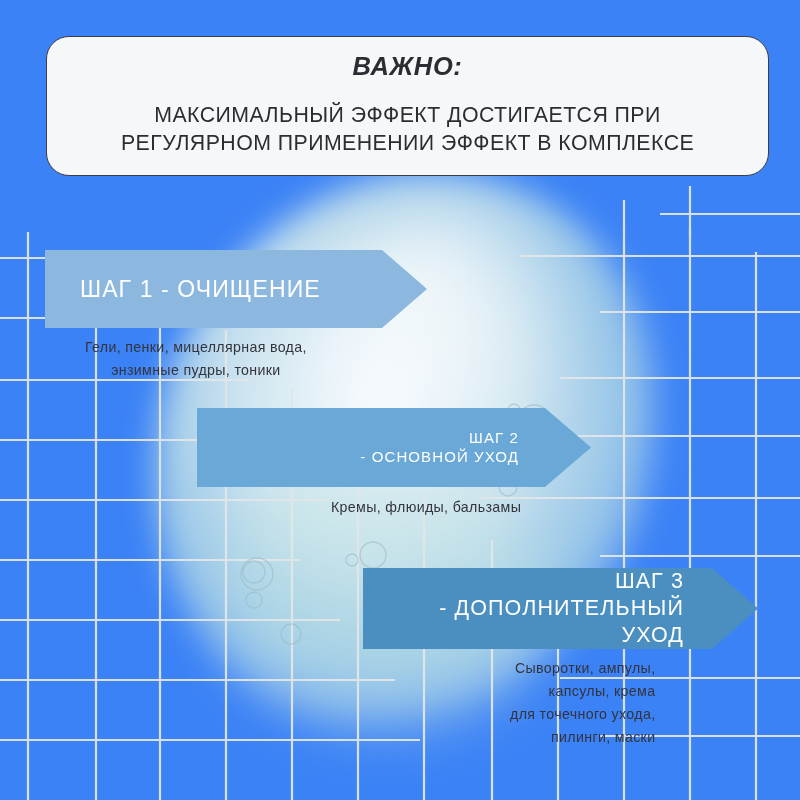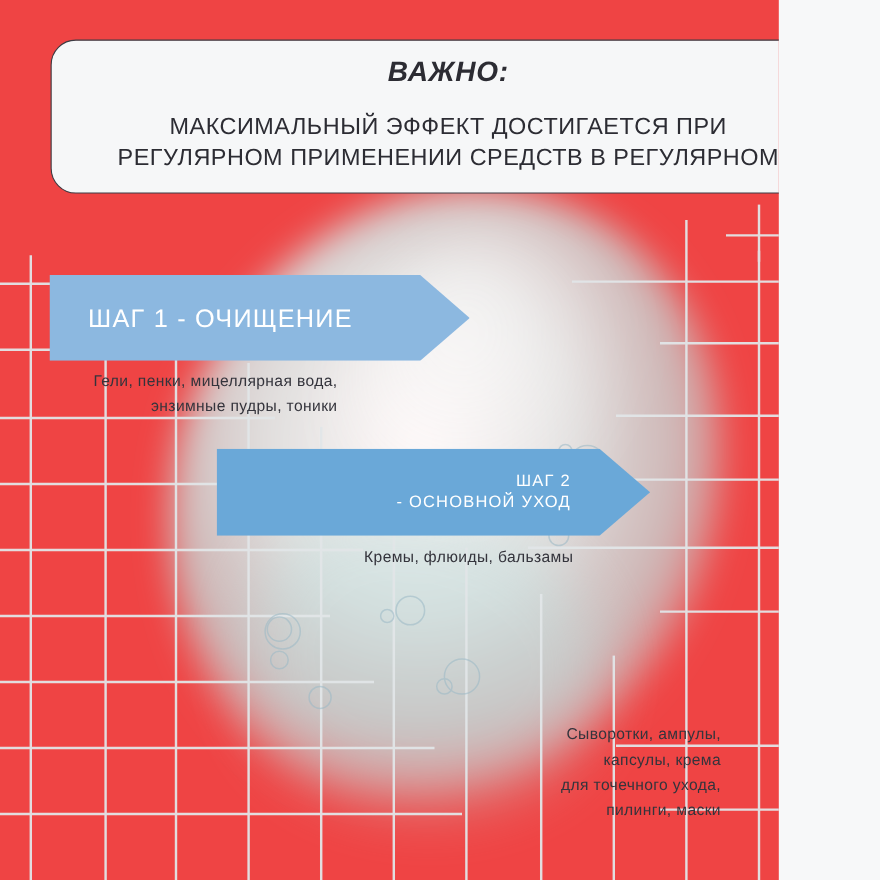--- a/index.html
+++ b/index.html
@@ -11,23 +11,23 @@
   }
 
   body {
     font-family: "Liberation Sans", sans-serif;
     background: #f7f8f9;
     position: relative;
   }
 
   #stage {
     position: relative;
-    width: 708px;
+    width: 800px;
     height: 800px;
-    background: #ef4444;
+    background: #3b82f6;
     overflow: hidden;
   }
 
   
   .bg-layer {
     position: absolute;
     inset: 0;
     pointer-events: none;
   }
 
@@ -142,21 +142,21 @@
   .step-desc {
     position: absolute;
     color: #34343c;
     font-size: 14.2px;
     line-height: 1.62;
     letter-spacing: 0.35px;
     white-space: pre-line;
     z-index: 4;
   }
 
-  #desc-1 { left: 85px;  top: 336px; text-align: right; }
+  #desc-1 { left: 85px;  top: 336px; text-align: center; }
   #desc-2 { left: 331px; top: 496px; text-align: right; }
   #desc-3 { left: 510px; top: 657px; text-align: right; }
 </style>
 </head>
 <body>
 
 <div id="stage">
 
   <div class="bg-layer">
     <svg id="bg-blob-svg" viewBox="0 0 800 800">
@@ -249,39 +249,47 @@
         <circle cx="514" cy="410" r="6"></circle>
         <circle cx="508" cy="487" r="9"></circle>
         <circle cx="569" cy="456" r="5"></circle>
       </g>
     </svg>
   </div>
 
   <div id="header-box">
     <div id="header-eyebrow">ВАЖНО:</div>
     <div class="header-line">МАКСИМАЛЬНЫЙ ЭФФЕКТ ДОСТИГАЕТСЯ ПРИ</div>
-    <div class="header-line">РЕГУЛЯРНОМ ПРИМЕНЕНИИ СРЕДСТВ В РЕГУЛЯРНОМ</div>
+    <div class="header-line">РЕГУЛЯРНОМ ПРИМЕНЕНИИ ЭФФЕКТ В КОМПЛЕКСЕ</div>
   </div>
 
   <div class="step-arrow" id="step-1">
     <svg class="arrow-shape" viewBox="0 0 382 78" preserveAspectRatio="none">
       <polygon points="0,0 337,0 382,39 337,78 0,78" fill="#8cb8e0"></polygon>
     </svg>
     <div class="arrow-label">ШАГ 1 - ОЧИЩЕНИЕ</div>
   </div>
   <div class="step-desc" id="desc-1">Гели, пенки, мицеллярная вода,
 энзимные пудры, тоники</div>
 
   <div class="step-arrow" id="step-2">
     <svg class="arrow-shape" viewBox="0 0 394 79" preserveAspectRatio="none">
       <polygon points="0,0 348,0 394,39.5 348,79 0,79" fill="#6aa8d8"></polygon>
     </svg>
     <div class="arrow-label">ШАГ 2
 - ОСНОВНОЙ УХОД</div>
   </div>
   <div class="step-desc" id="desc-2">Кремы, флюиды, бальзамы</div>
 
+  <div class="step-arrow" id="step-3">
+    <svg class="arrow-shape" viewBox="0 0 395 81" preserveAspectRatio="none">
+      <polygon points="0,0 349,0 395,40.5 349,81 0,81" fill="#4a8fc0"></polygon>
+    </svg>
+    <div class="arrow-label">ШАГ 3
+- ДОПОЛНИТЕЛЬНЫЙ
+УХОД</div>
+  </div>
   <div class="step-desc" id="desc-3">Сыворотки, ампулы,
 капсулы, крема
 для точечного ухода,
 пилинги, маски</div>
 
 </div>
 
 </body></html>

